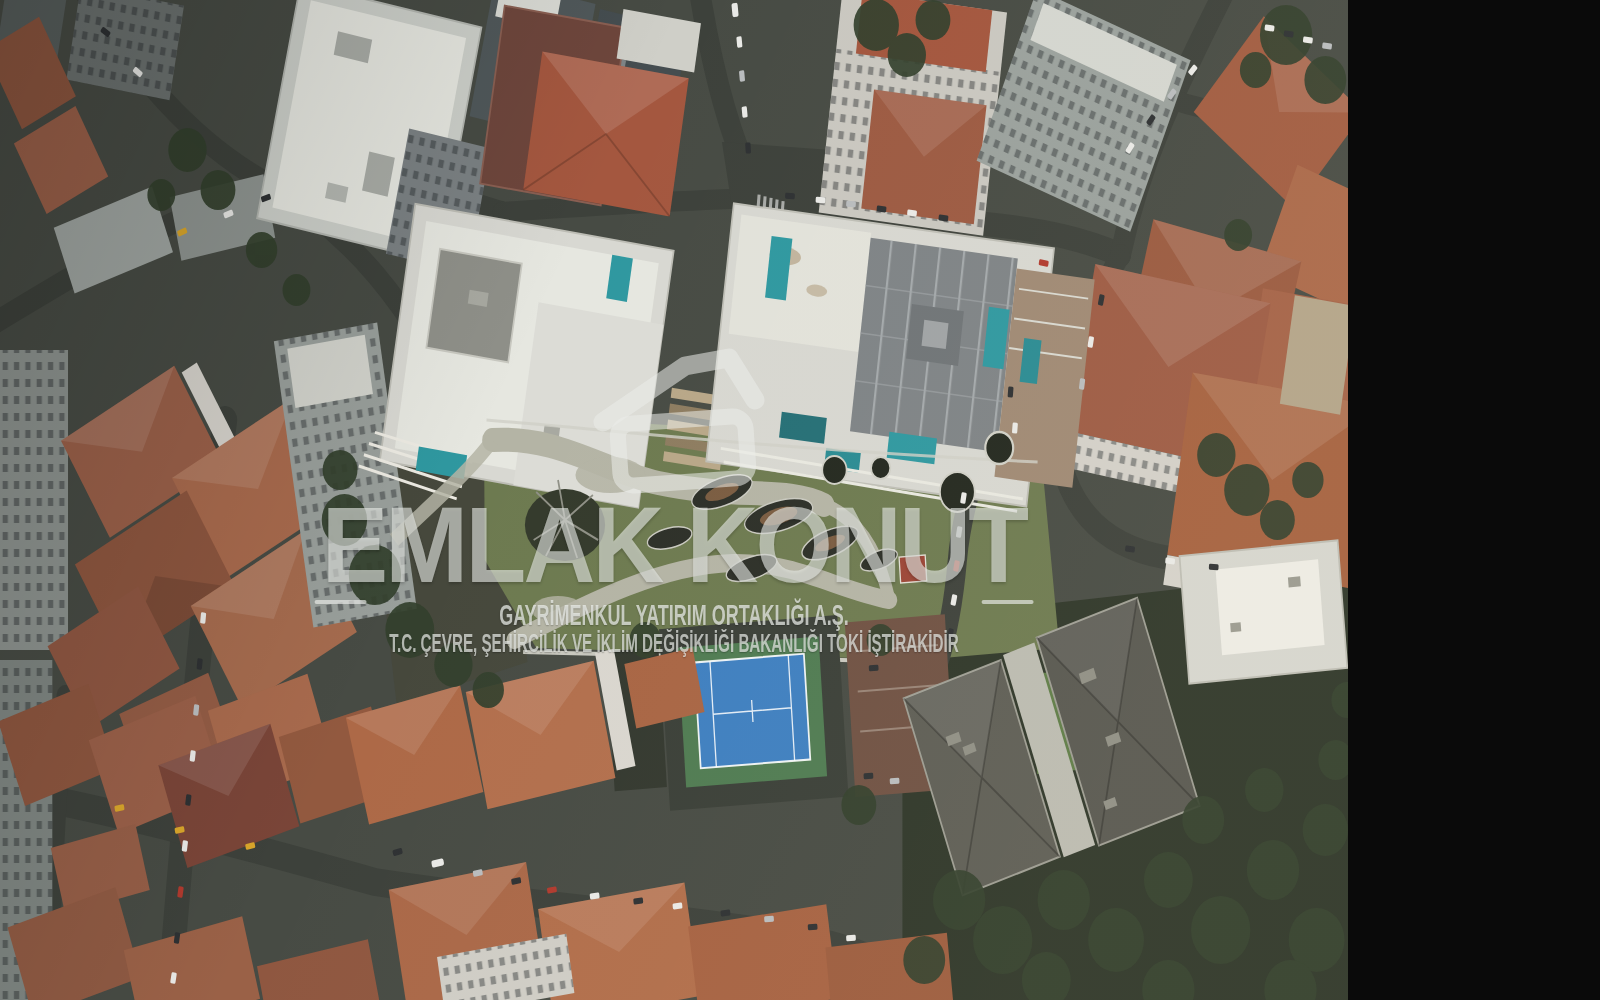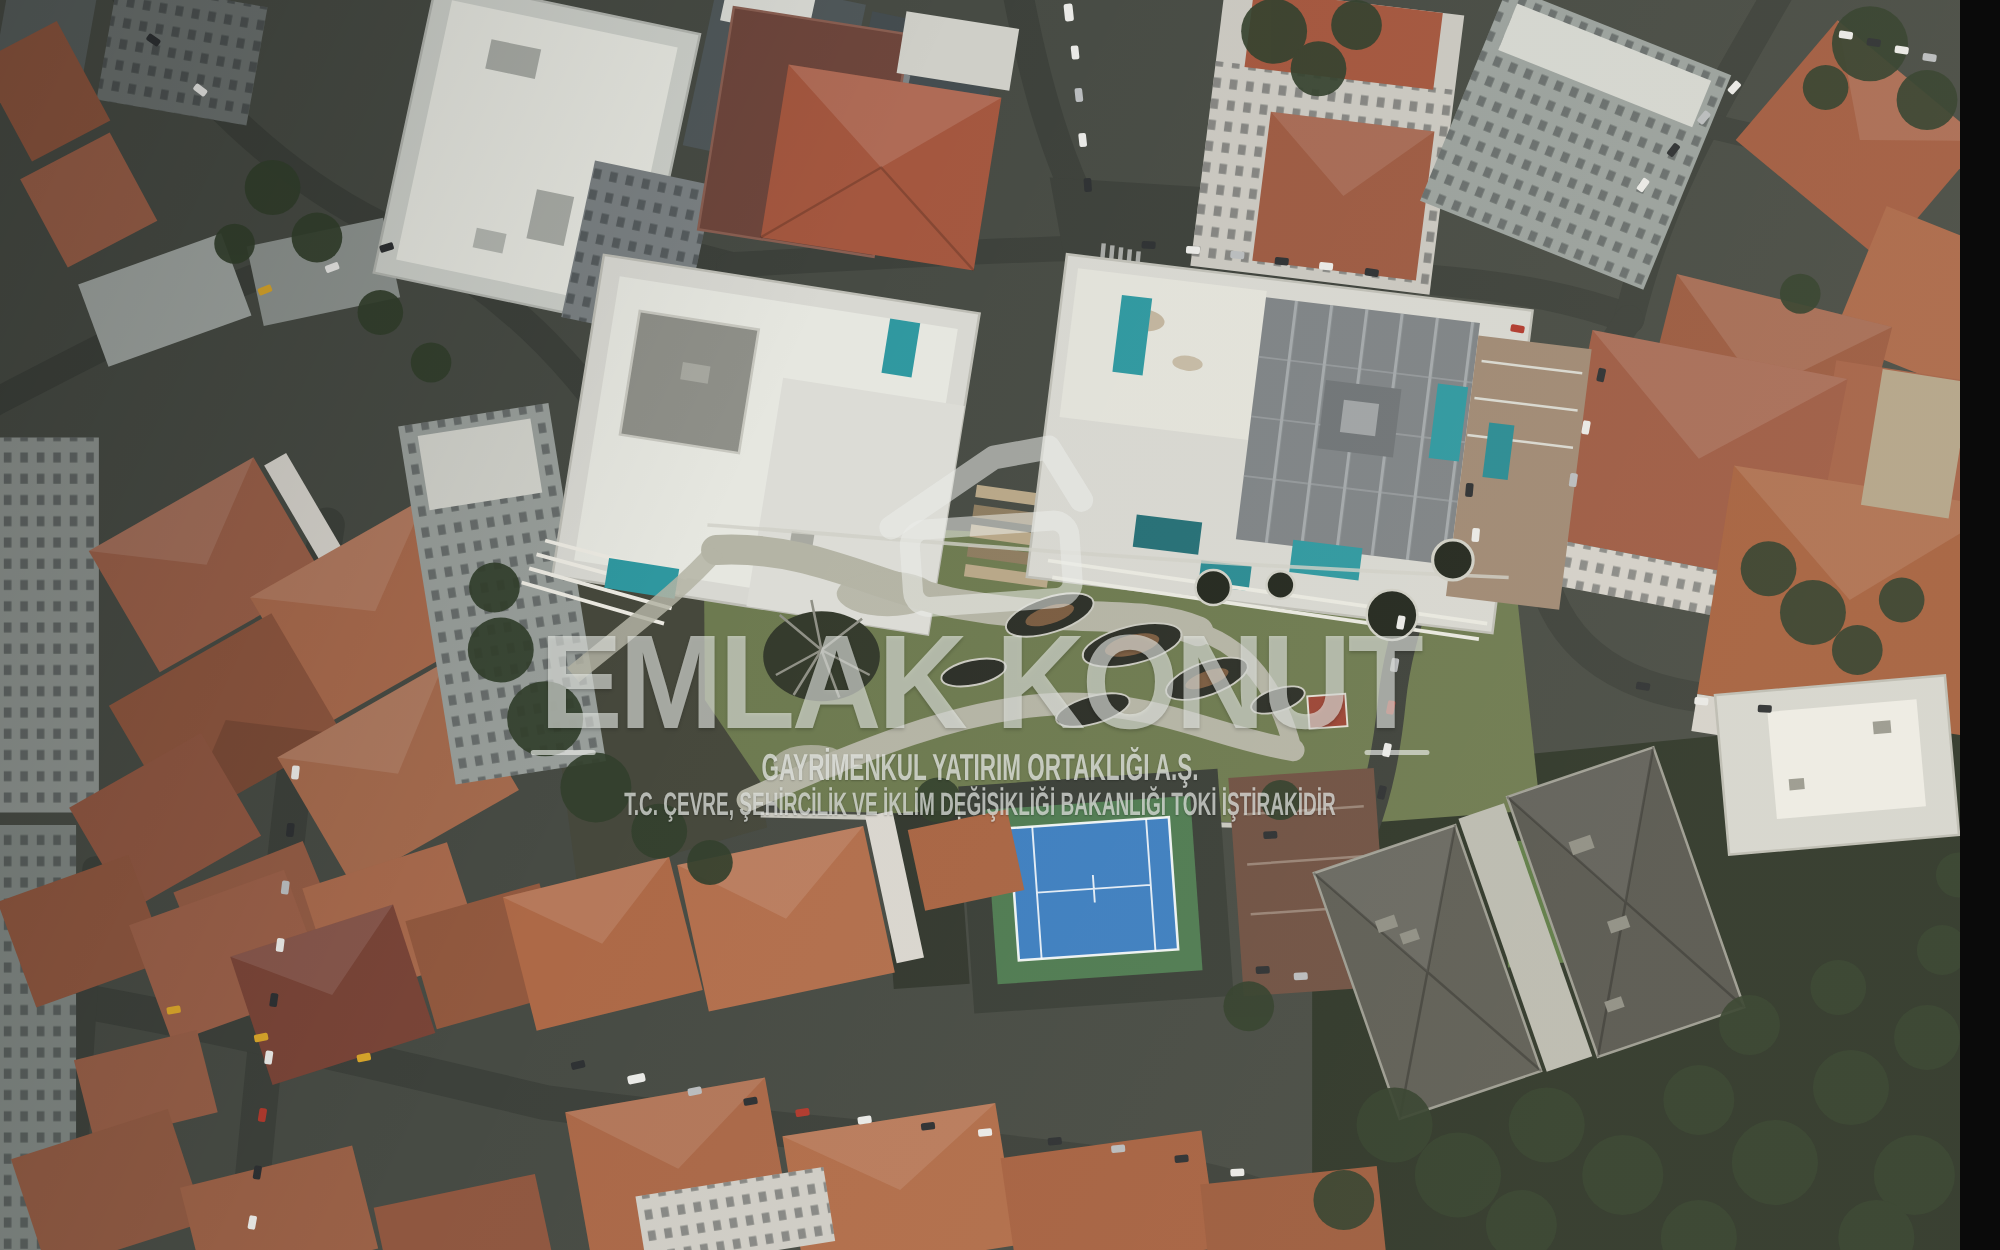--- a/index.html
+++ b/index.html
@@ -1,16 +1,16 @@
 <!DOCTYPE html>
 <html style="--asphalt: #474b44; --road: #3d413b; --roof-red-1: #9a6049; --roof-red-2: #a86a4d; --roof-red-3: #8d563f; --roof-orange: #b26f4d; --roof-maroon: #7a4538; --facade-light: #cfd2cb; --facade-gray: #969c98; --roof-white: #d8d8d2; --roof-bright: #e6e7e0; --panel-gray: #7e8386; --terrace-tan: #9f8974; --pool-teal: #2f98a0; --lawn: #6d7a50; --park-path: #b4b4a5; --foliage-dark: #33402d; --planter-dark: #2c2f28; --planter-soil: #7a5c41; --court-blue: #3e7fc0; --court-green: #4f7b52; --car-white: #e9e9e6; --car-dark: #2e3133; --car-silver: #b9bcbe; --car-red: #b03a2e; --car-yellow: #d9a62b; --watermark: rgba(233,235,231,0.62);"><head>
 <meta charset="utf-8">
 <style>
   html,body{margin:0;padding:0;background:#0a0a0a;}
-  .stage{position:relative;width:1568px;height:1000px;overflow:hidden;
+  .stage{position:relative;width:1348px;height:1000px;overflow:hidden;
          font-family:"Liberation Sans",sans-serif;background:#43473f;}
   .stage svg.scene{position:absolute;inset:0;width:100%;height:100%;display:block;}
   .vignette{position:absolute;inset:0;pointer-events:none;
     background:linear-gradient(115deg,rgba(0,0,0,.20),rgba(0,0,0,0) 38%,rgba(255,236,200,.06) 82%);}
   
   .wm{position:absolute;inset:0;pointer-events:none;}
   .wm-logo{position:absolute;left:50%;top:338px;transform:translateX(calc(-50% + 18px));}
   .wm-title{position:absolute;left:50%;top:492px;transform:translateX(-50%) scaleX(.93);
     transform-origin:center;white-space:nowrap;font-weight:700;font-size:107px;line-height:1;
     letter-spacing:-3px;color:var(--watermark,rgba(233,235,231,.62));

